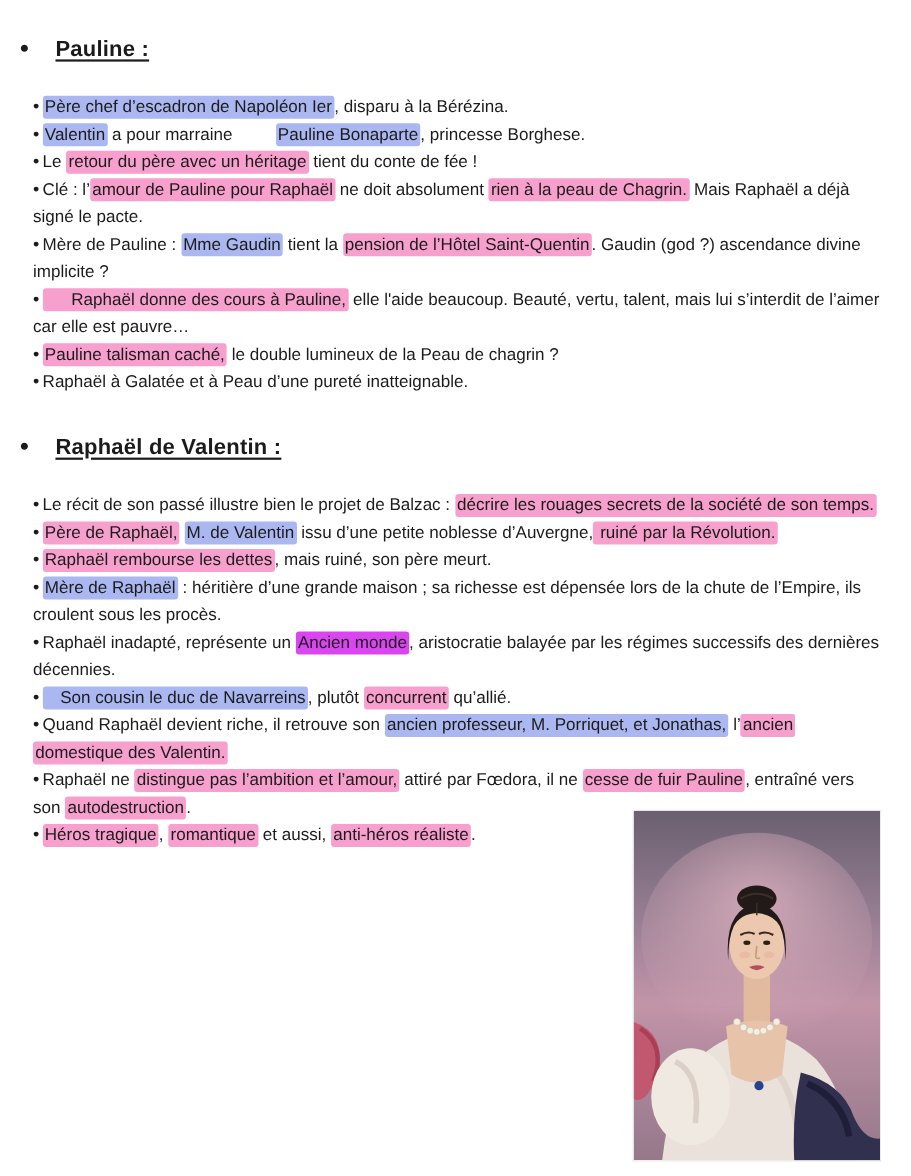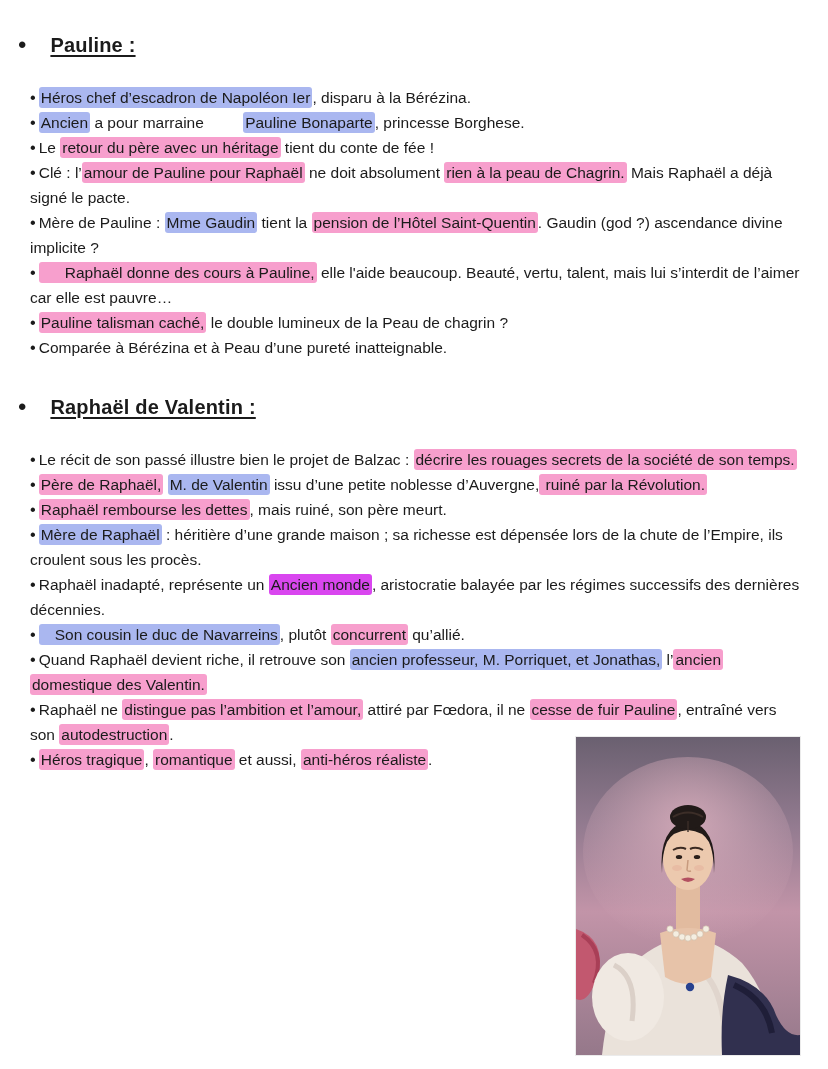--- a/index.html
+++ b/index.html
@@ -39,28 +39,28 @@
 <body>
 
 <div class="page">
   <div id="sections">
       <section class="section">
         <div class="section-header">
           <span class="section-bullet">•</span>
           <h2 class="section-title">Pauline :</h2>
         </div>
         <ul class="note-list">
-          <li class="note-item"><span class="item-bullet">•</span><span class="seg hl" style="background-color: rgb(170, 183, 240);">Héros chef d’escadron de Napoléon Ier</span><span class="seg">, disparu à la Bérézina.</span></li>
-          <li class="note-item"><span class="item-bullet">•</span><span class="seg hl" style="background-color: rgb(170, 183, 240);">Ancien</span><span class="seg"> a pour marraine </span><span class="seg hl" style="background-color: rgb(170, 183, 240); margin-left: 35px;">Pauline Bonaparte</span><span class="seg">, princesse Borghese.</span></li>
+          <li class="note-item"><span class="item-bullet">•</span><span class="seg hl" style="background-color: rgb(170, 183, 240);">Père chef d’escadron de Napoléon Ier</span><span class="seg">, disparu à la Bérézina.</span></li>
+          <li class="note-item"><span class="item-bullet">•</span><span class="seg hl" style="background-color: rgb(170, 183, 240);">Valentin</span><span class="seg"> a pour marraine </span><span class="seg hl" style="background-color: rgb(170, 183, 240); margin-left: 35px;">Pauline Bonaparte</span><span class="seg">, princesse Borghese.</span></li>
           <li class="note-item"><span class="item-bullet">•</span><span class="seg">Le </span><span class="seg hl" style="background-color: rgb(247, 159, 205);">retour du père avec un héritage</span><span class="seg"> tient du conte de fée !</span></li>
           <li class="note-item"><span class="item-bullet">•</span><span class="seg">Clé : l’</span><span class="seg hl" style="background-color: rgb(247, 159, 205);">amour de Pauline pour Raphaël</span><span class="seg"> ne doit absolument </span><span class="seg hl" style="background-color: rgb(247, 159, 205);">rien à la peau de Chagrin.</span><span class="seg"> Mais Raphaël a déjà signé le pacte.</span></li>
           <li class="note-item"><span class="item-bullet">•</span><span class="seg">Mère de Pauline : </span><span class="seg hl" style="background-color: rgb(170, 183, 240);">Mme Gaudin</span><span class="seg"> tient la </span><span class="seg hl" style="background-color: rgb(247, 159, 205);">pension de l’Hôtel Saint-Quentin</span><span class="seg">. Gaudin (god ?) ascendance divine implicite ?</span></li>
           <li class="note-item"><span class="item-bullet">•</span><span class="seg hl" style="background-color: rgb(247, 159, 205); padding-left: 26px;">Raphaël donne des cours à Pauline,</span><span class="seg"> elle l'aide beaucoup. Beauté, vertu, talent, mais lui s’interdit de l’aimer car elle est pauvre…</span></li>
           <li class="note-item"><span class="item-bullet">•</span><span class="seg hl" style="background-color: rgb(247, 159, 205);">Pauline talisman caché,</span><span class="seg"> le double lumineux de la Peau de chagrin ?</span></li>
-          <li class="note-item"><span class="item-bullet">•</span><span class="seg">Comparée à Bérézina et à Peau d’une pureté inatteignable.</span></li>
+          <li class="note-item"><span class="item-bullet">•</span><span class="seg">Raphaël à Galatée et à Peau d’une pureté inatteignable.</span></li>
         </ul>
       </section>
       <section class="section">
         <div class="section-header">
           <span class="section-bullet">•</span>
           <h2 class="section-title">Raphaël de Valentin :</h2>
         </div>
         <ul class="note-list">
           <li class="note-item"><span class="item-bullet">•</span><span class="seg">Le récit de son passé illustre bien le projet de Balzac : </span><span class="seg hl" style="background-color: rgb(247, 159, 205);">décrire les rouages secrets de la société de son temps.</span></li>
           <li class="note-item"><span class="item-bullet">•</span><span class="seg hl" style="background-color: rgb(247, 159, 205);">Père de Raphaël,</span><span class="seg"> </span><span class="seg hl" style="background-color: rgb(170, 183, 240);">M. de Valentin</span><span class="seg"> issu d’une petite noblesse d’Auvergne,</span><span class="seg hl" style="background-color: rgb(247, 159, 205);"> ruiné par la Révolution.</span></li>

